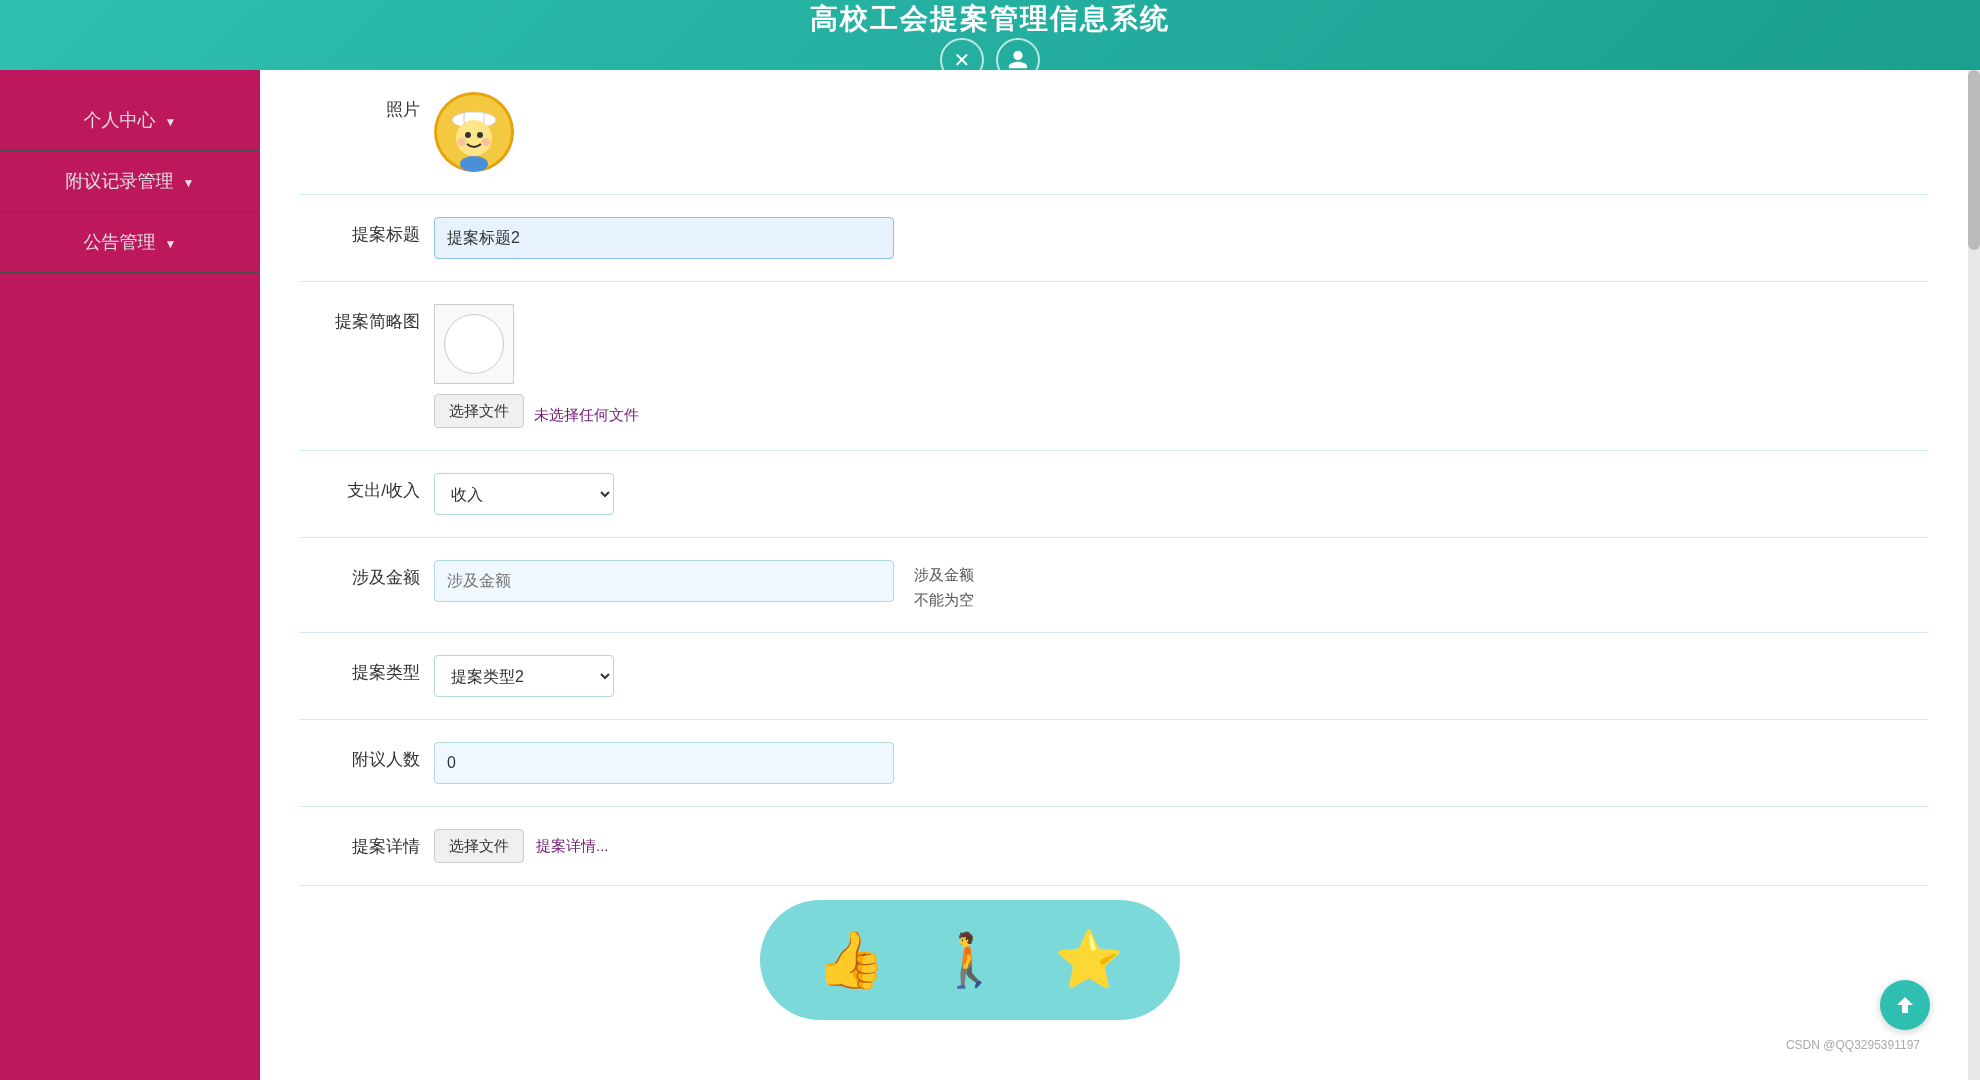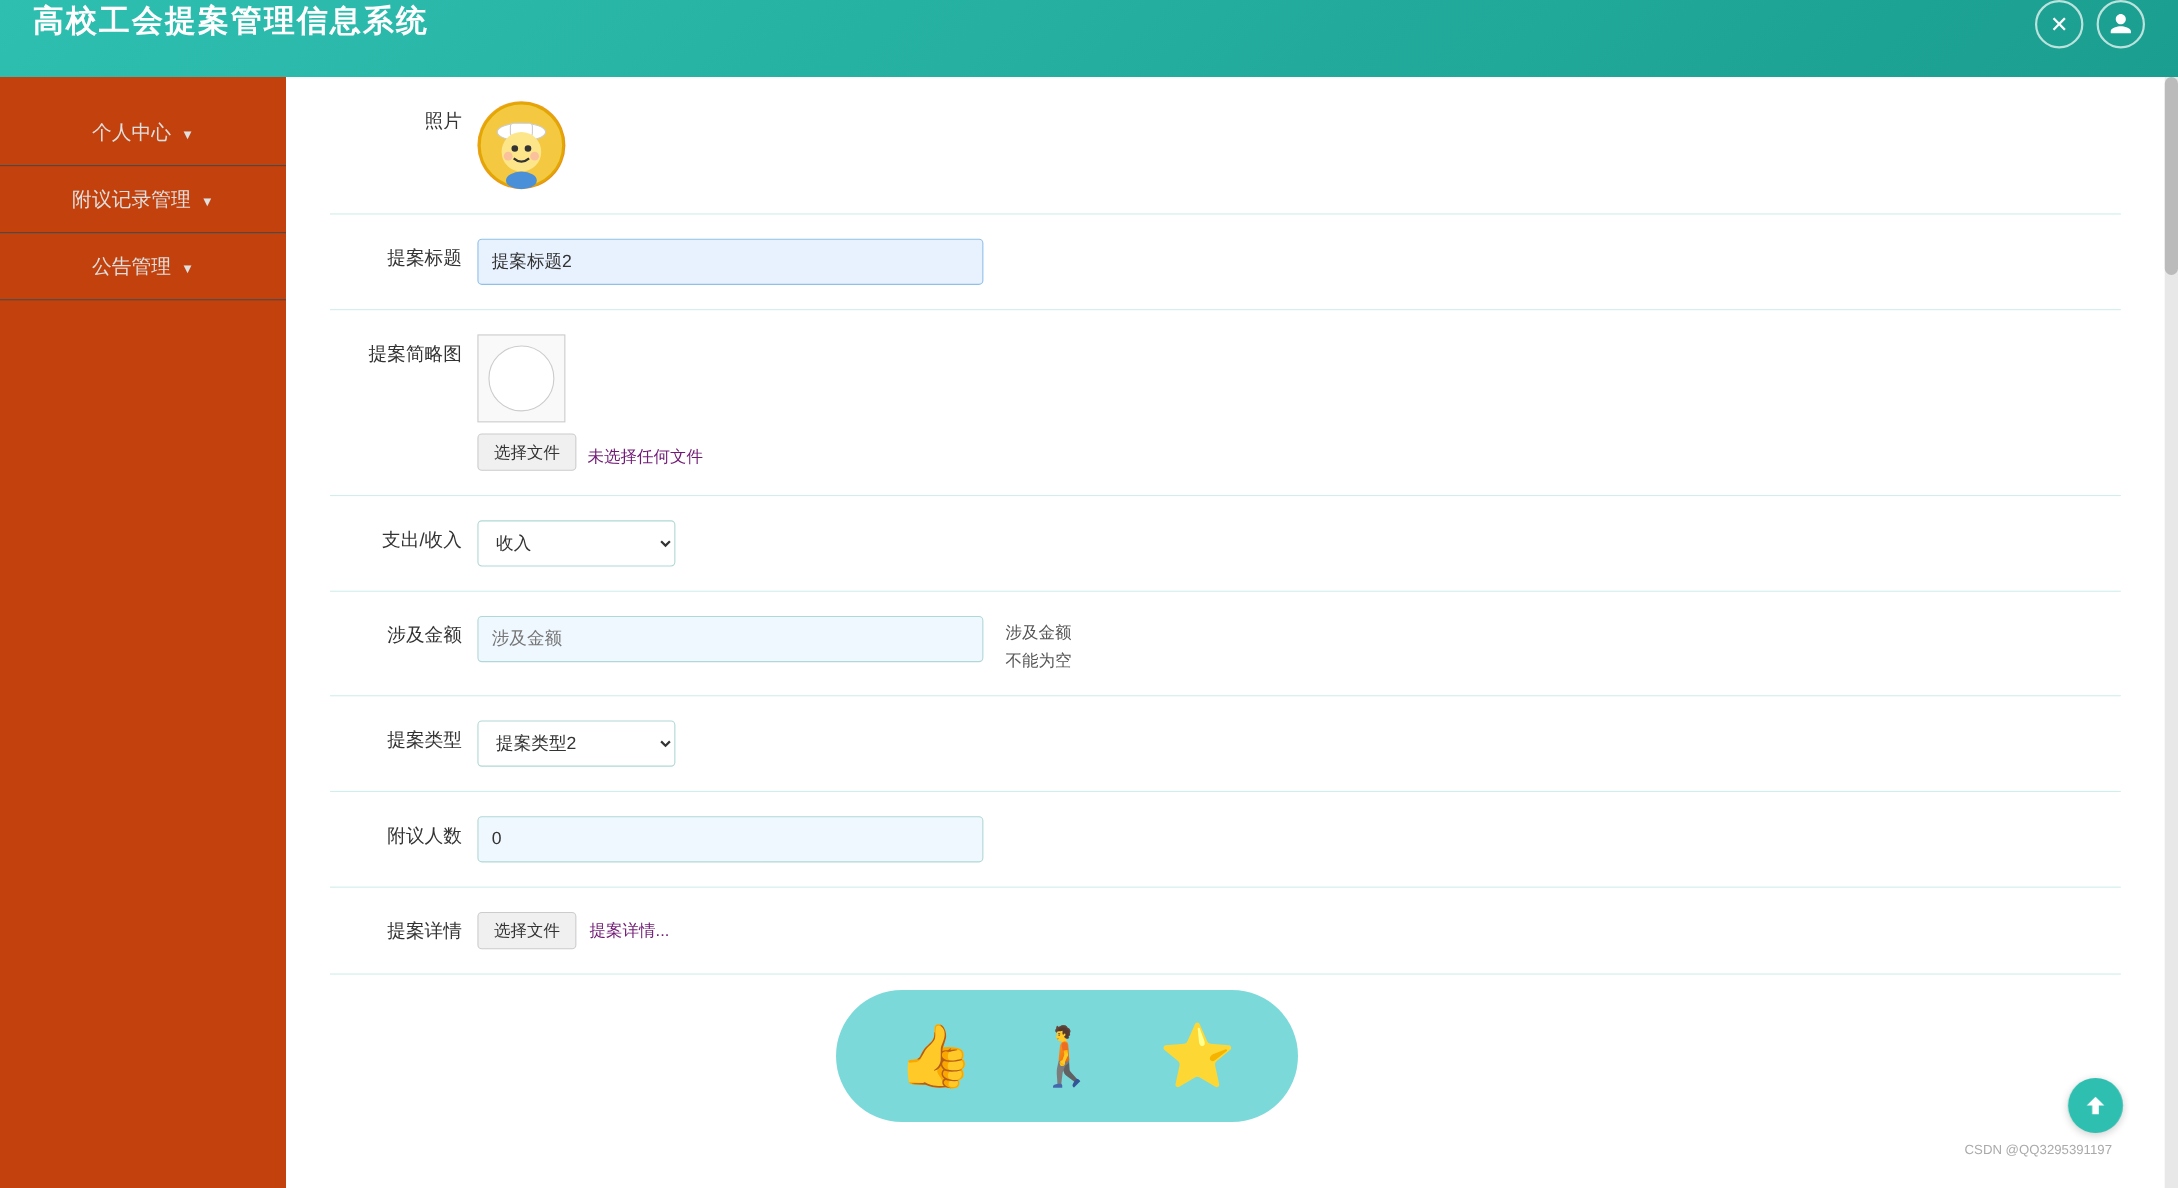--- a/index.html
+++ b/index.html
@@ -3,24 +3,25 @@
   <meta charset="utf-8">
   <style>
     * { box-sizing: border-box; margin: 0; padding: 0; }
     body { font-family: 'Microsoft YaHei', Arial, sans-serif; background: #f0f0f0; width: 1980px; height: 1080px; overflow: hidden; }
 
     
     .header {
       background: linear-gradient(135deg, #2ebfb0, #1a9e8f);
       height: 70px;
       display: flex;
-      align-items: flex-start;
+      align-items: center;
       justify-content: space-between;
       padding: 0 30px;
       color: white;
+      flex-direction: column;
     }
     .header-title {
       font-size: 28px;
       font-weight: bold;
       letter-spacing: 2px;
     }
     .header-icons {
       display: flex;
       gap: 12px;
     }
@@ -40,21 +41,21 @@
 
     
     .layout {
       display: flex;
       height: calc(1080px - 70px);
     }
 
     
     .sidebar {
       width: 260px;
-      background: #c2410c;
+      background: #be185d;
       color: white;
       padding-top: 20px;
       flex-shrink: 0;
     }
     .sidebar-item {
       padding: 18px 0;
       text-align: center;
       font-size: 18px;
       cursor: pointer;
       color: #e0e0e0;

